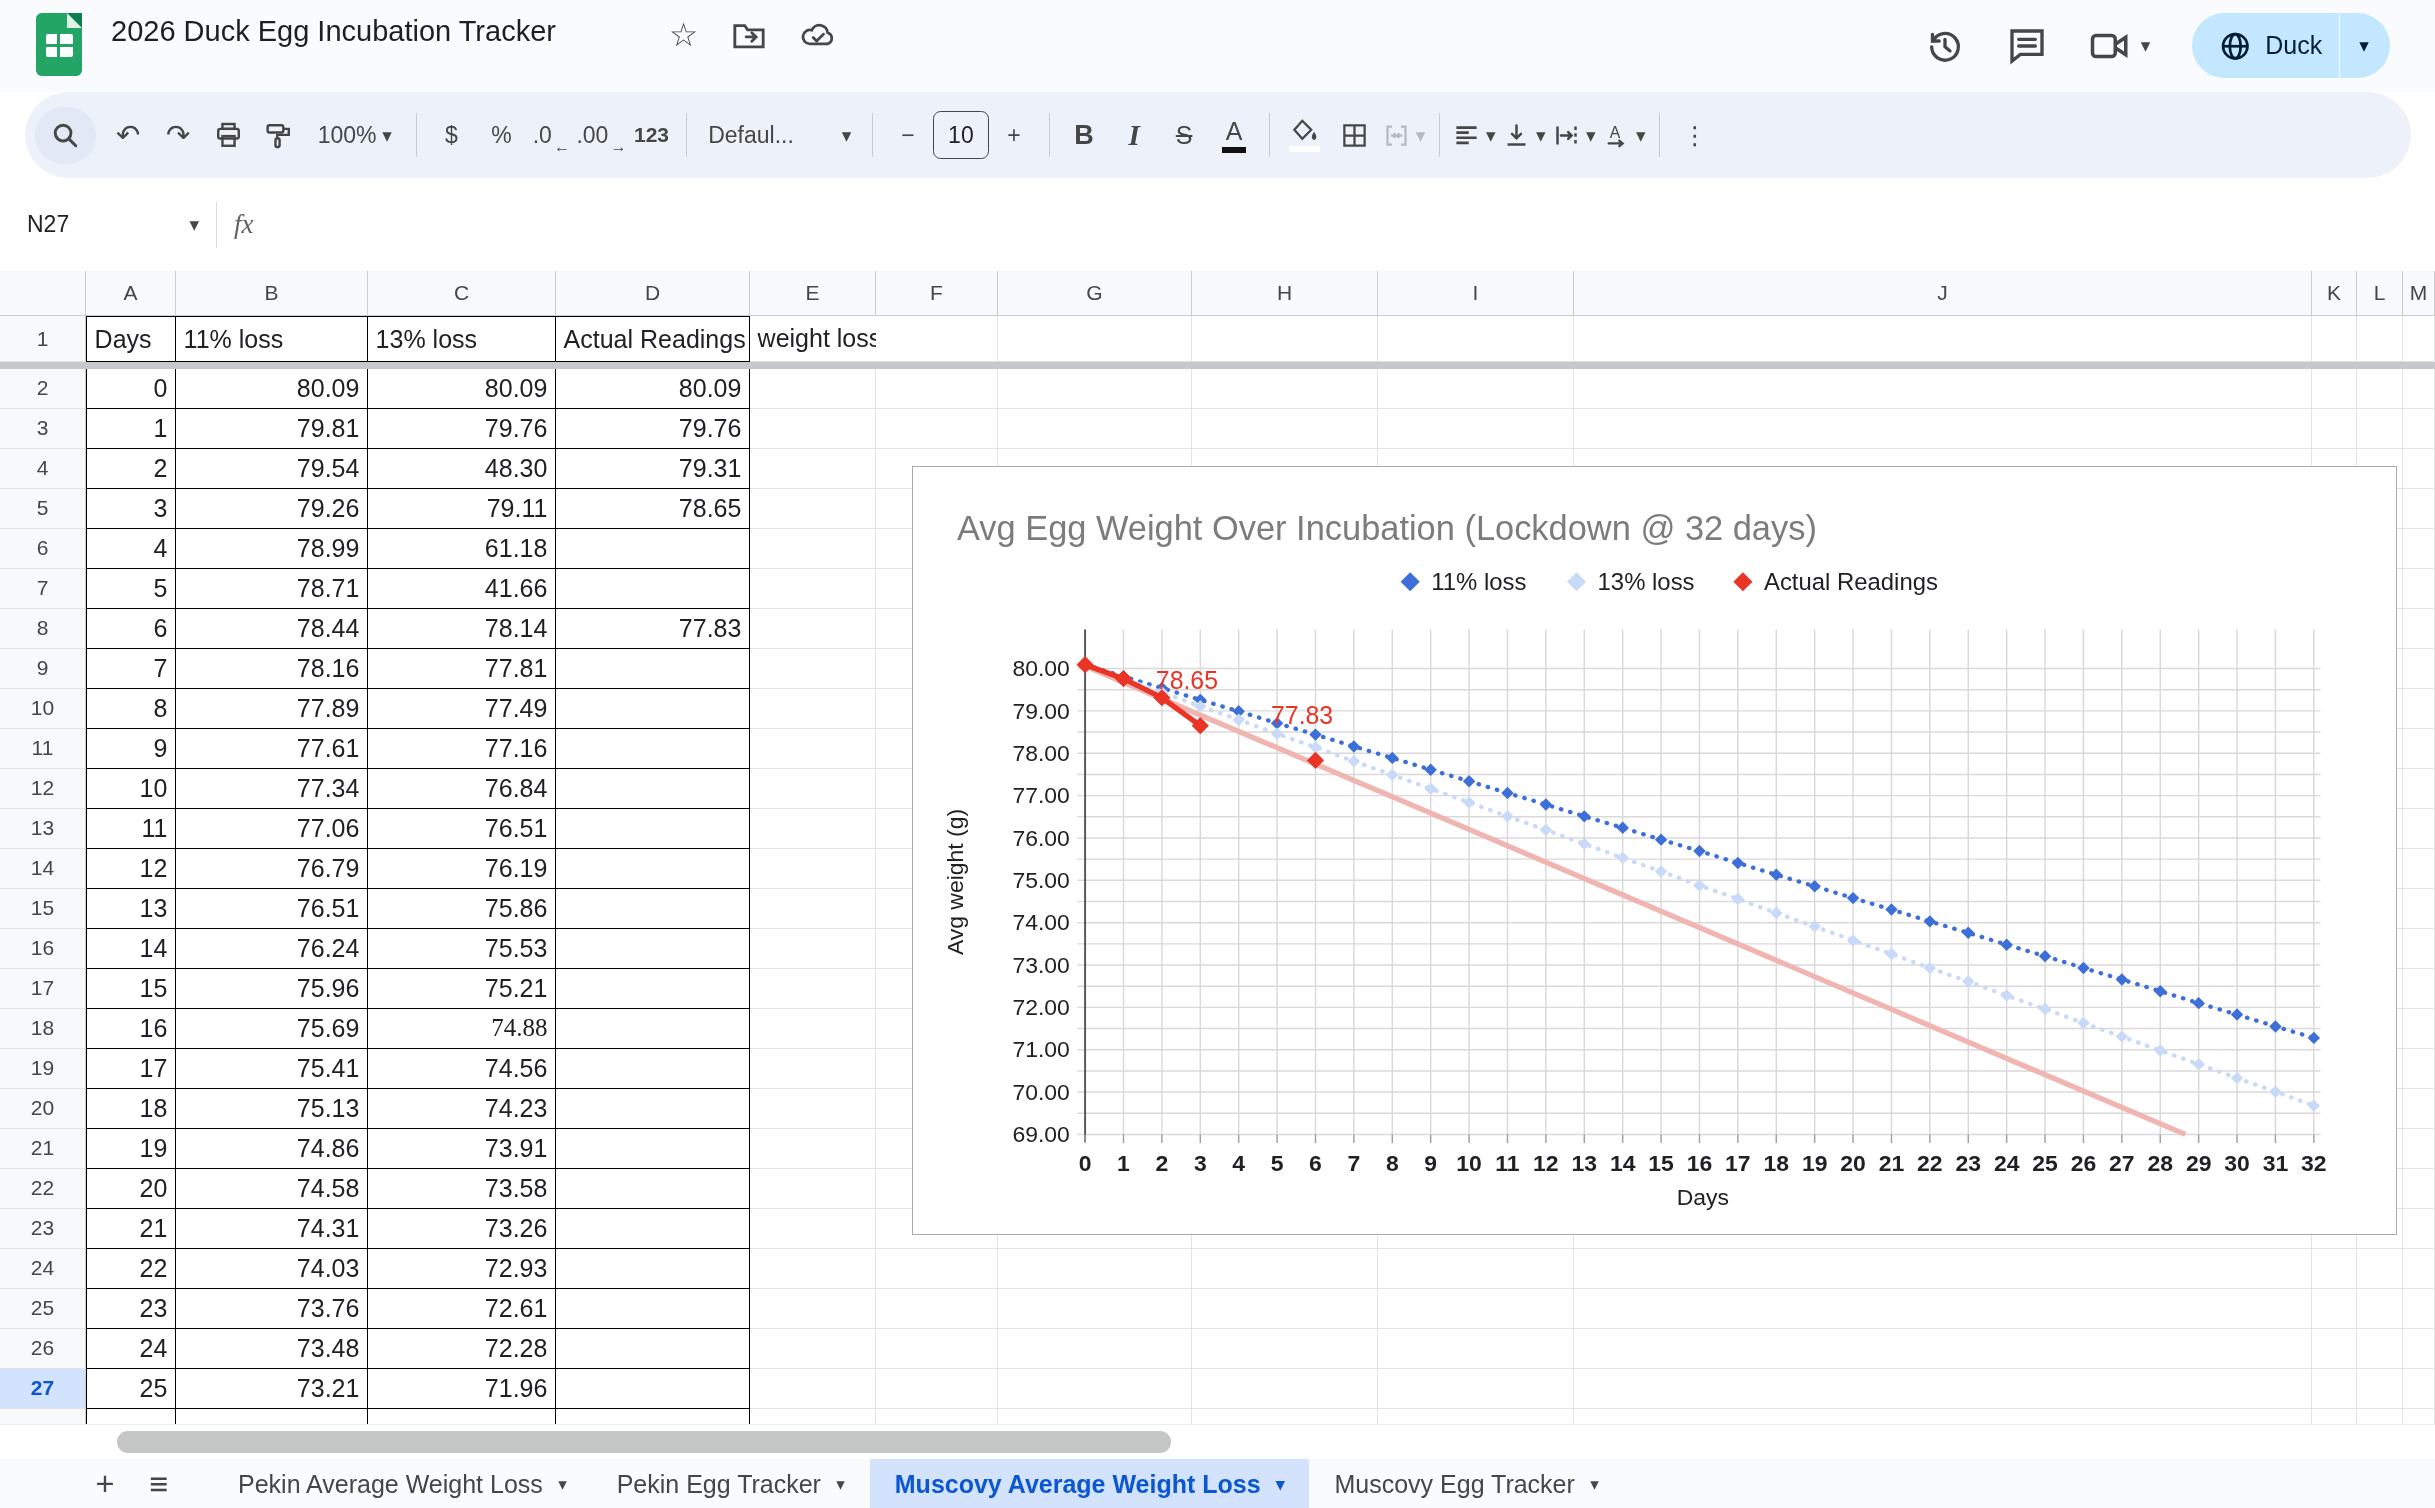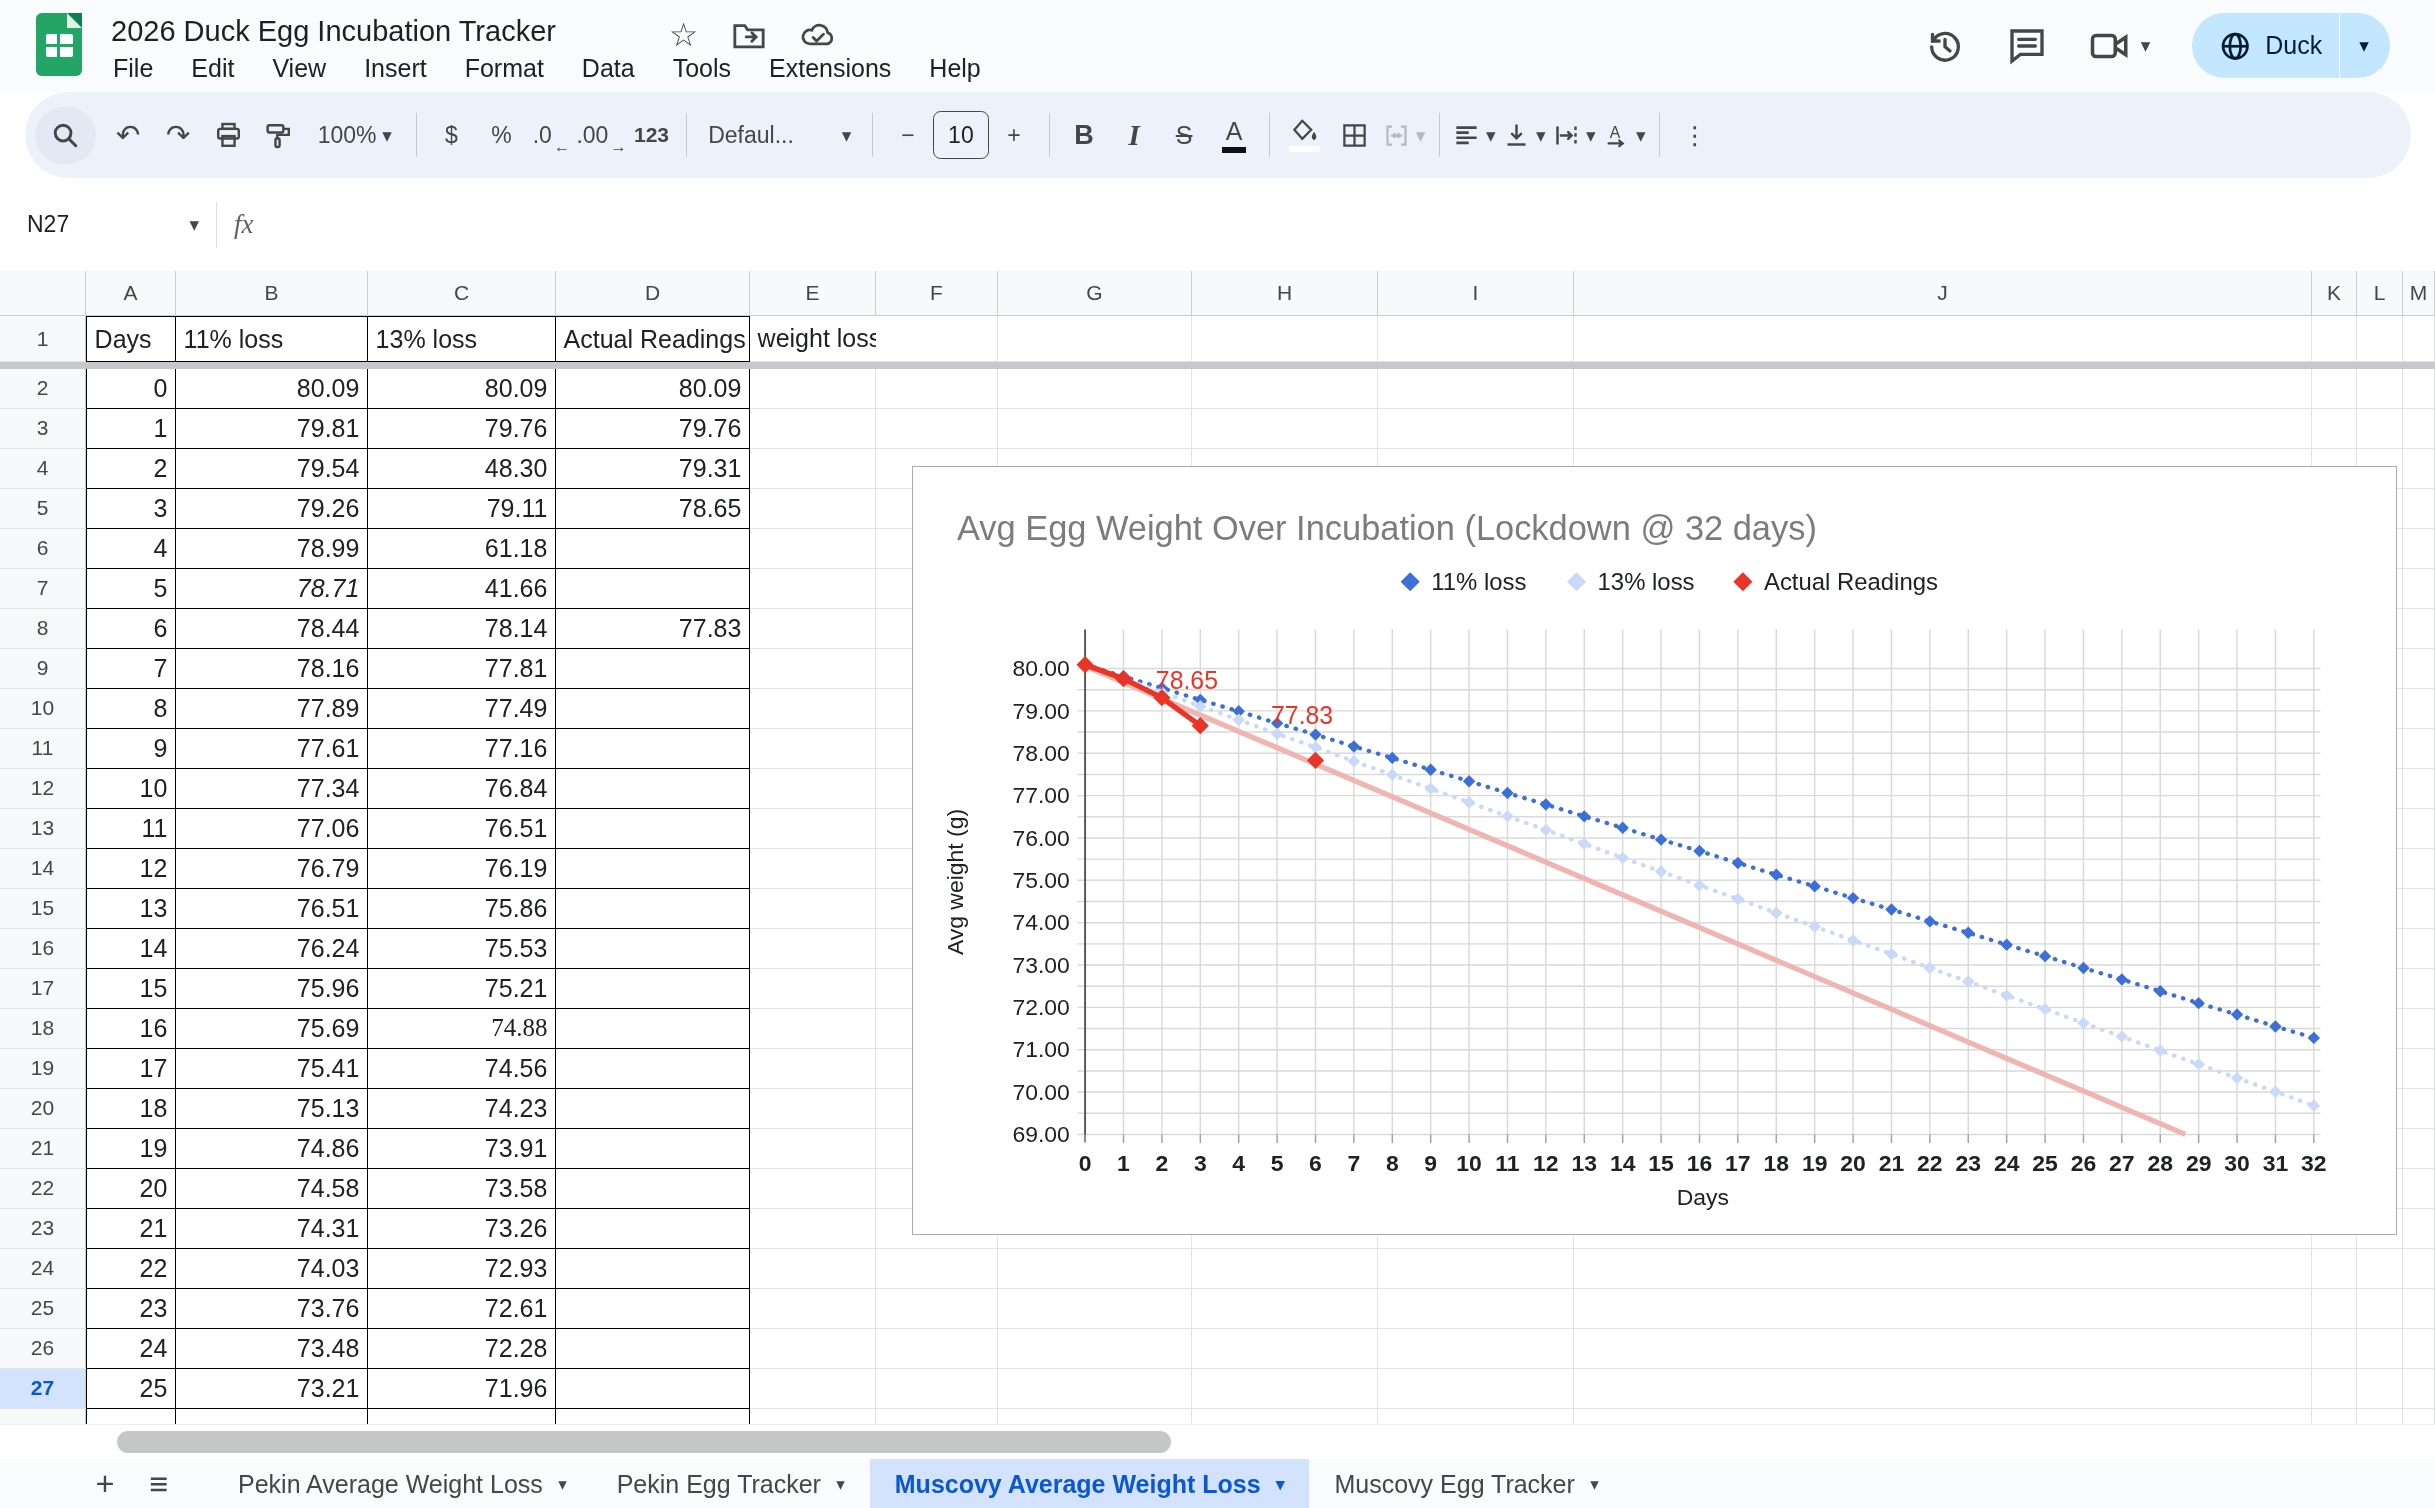--- a/index.html
+++ b/index.html
@@ -76,31 +76,20 @@
           <path d="M10 11 h7 M14 8 l3 3 -3 3" stroke-linecap="round"></path>
         </svg>
     </span>
     <span>
       <svg class="icon" width="36" height="29" viewBox="0 0 26 20" fill="none" stroke="#444746" stroke-width="2">
           <path d="M7 16 a5 5 0 1 1 1.5-9.8 A6 6 0 0 1 20 8 a4.2 4.2 0 0 1 0 8 z"></path>
           <path d="M9.5 11.5 l2.5 2.5 5-5" stroke-linecap="round"></path>
         </svg>
     </span>
   </div>
-  <div class="menu-row">
-    <span>File</span>
-    <span>Edit</span>
-    <span>View</span>
-    <span>Insert</span>
-    <span>Format</span>
-    <span>Data</span>
-    <span>Tools</span>
-    <span>Extensions</span>
-    <span>Help</span>
-  </div>
   <div class="tr-icons">
     <span>
       <svg class="icon" width="40" height="40" viewBox="0 0 24 24" fill="none" stroke="#444746" stroke-width="2">
           <path d="M4.5 5 v4 h4" stroke-linecap="round"></path>
           <path d="M4.8 9 a8 8 0 1 1 -0.8 3.5" stroke-linecap="round"></path>
           <path d="M12 8 v4.5 l3 2.5" stroke-linecap="round"></path>
         </svg>
     </span>
     <span>
       <svg class="icon" width="40" height="40" viewBox="0 0 24 24" fill="none" stroke="#444746" stroke-width="2">
@@ -364,21 +353,21 @@
       <div class="gcell num" style="width: 186px;"></div>
       <div class="gcell num" style="width: 196px;"></div>
       <div class="gcell num" style="width: 738px;"></div>
       <div class="gcell num" style="width: 45px;"></div>
       <div class="gcell num" style="width: 46px;"></div>
       <div class="gcell num" style="width: 32px;"></div>
     </div>
     <div class="grow" style="height: 40px;">
       <div class="gcell rowhdr" style="width: 86px;">7</div>
       <div class="gcell num blk blkl" style="width: 90px;">5</div>
-      <div class="gcell num blk" style="width: 192px; font-style: italic;">78.71</div>
+      <div class="gcell num blk" style="width: 192px;">78.71</div>
       <div class="gcell num blk" style="width: 188px;">41.66</div>
       <div class="gcell num blk" style="width: 194px;"></div>
       <div class="gcell num" style="width: 126px;"></div>
       <div class="gcell num" style="width: 122px;"></div>
       <div class="gcell num" style="width: 194px;"></div>
       <div class="gcell num" style="width: 186px;"></div>
       <div class="gcell num" style="width: 196px;"></div>
       <div class="gcell num" style="width: 738px;"></div>
       <div class="gcell num" style="width: 45px;"></div>
       <div class="gcell num" style="width: 46px;"></div>

